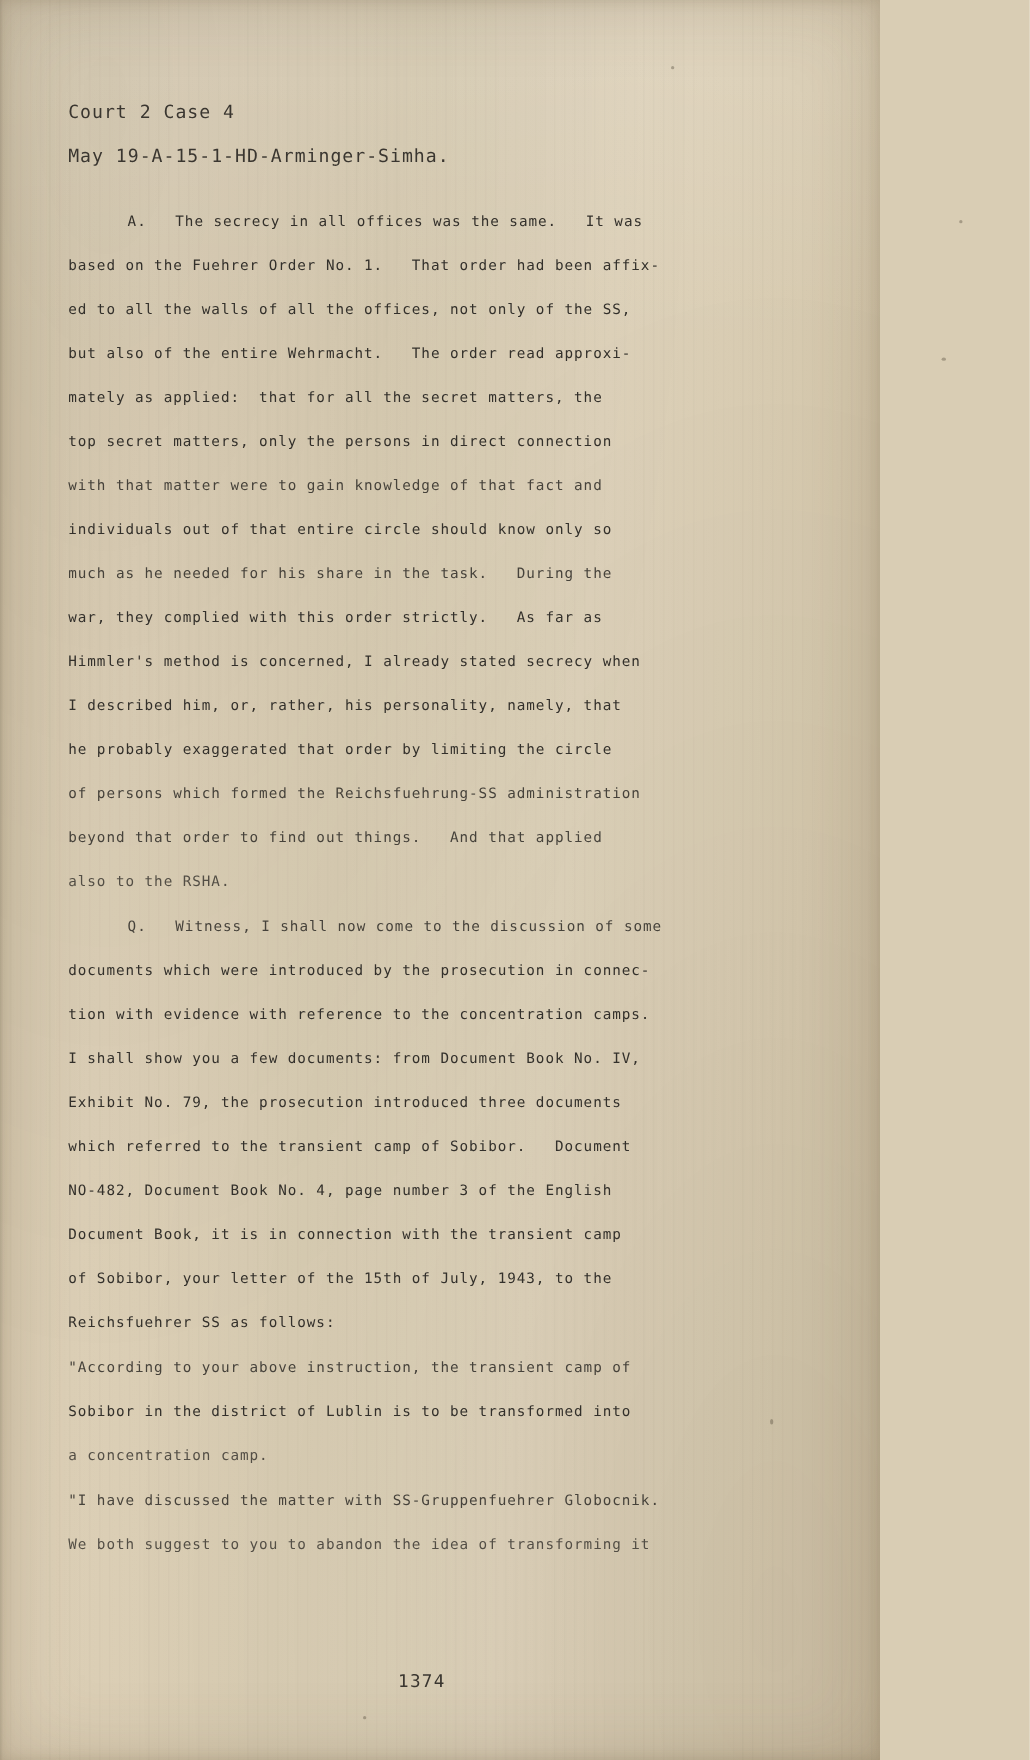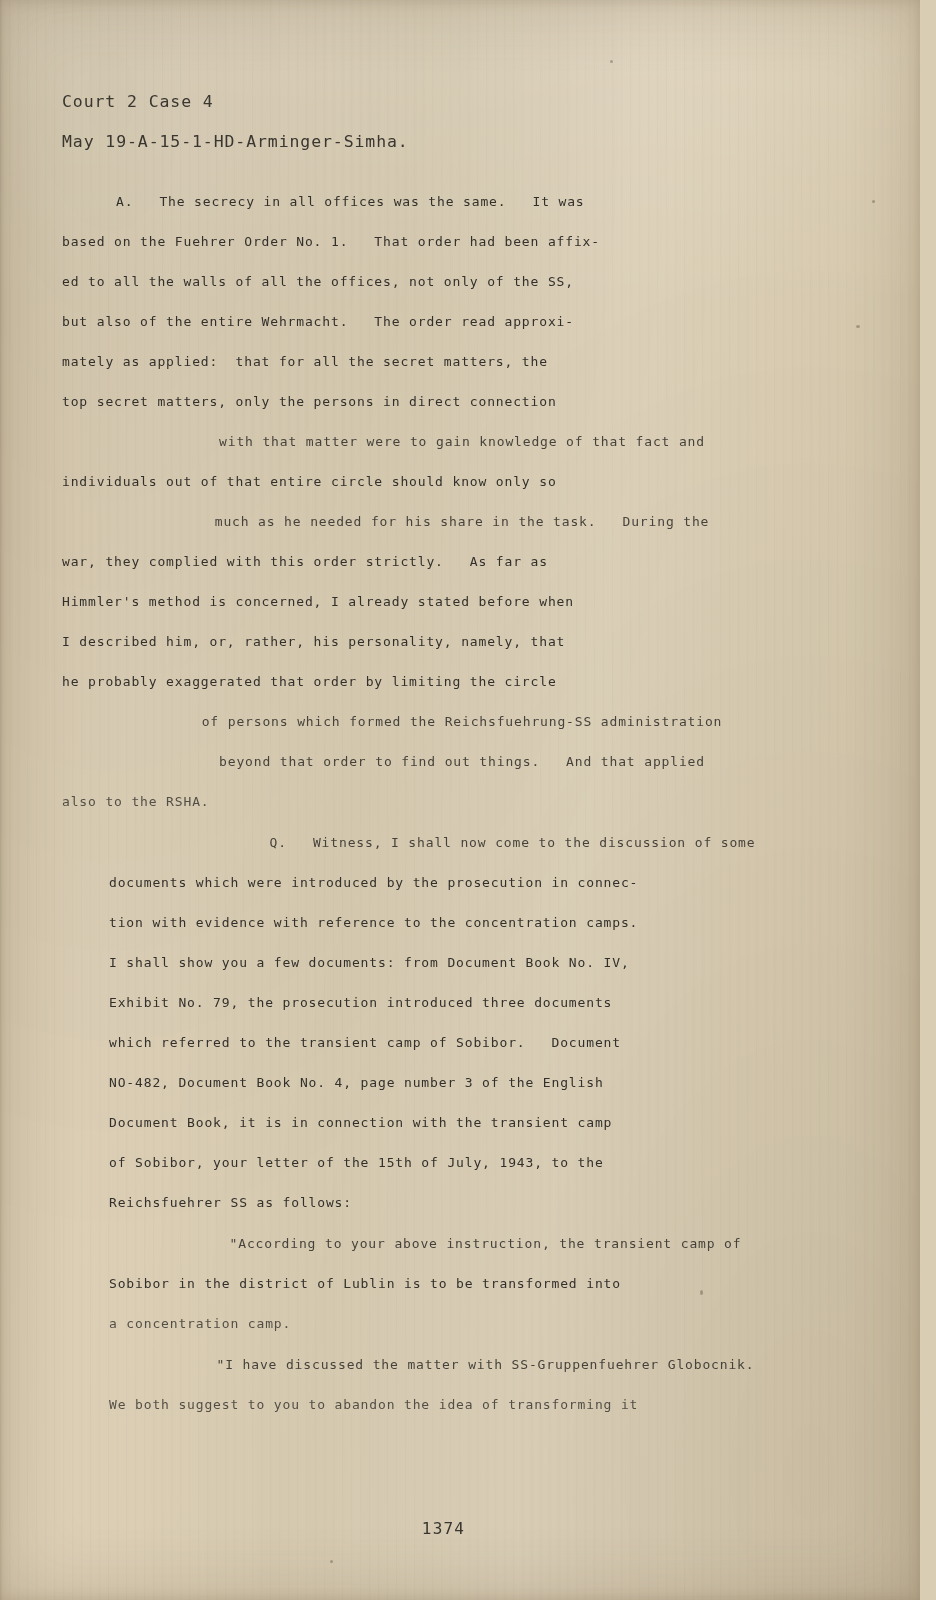--- a/index.html
+++ b/index.html
@@ -8,21 +8,21 @@
   }
   body {
     width: 936px;
     height: 1600px;
     background: #d9cdb4;
     font-family: "DejaVu Sans Mono", monospace;
     overflow: hidden;
   }
   .page {
     position: relative;
-    width: 920px;
+    width: 800px;
     height: 1600px;
     background:
       linear-gradient(90deg, rgba(0,0,0,0.06) 0px, rgba(0,0,0,0.0) 3px, rgba(0,0,0,0.0) 100%),
       linear-gradient(180deg, rgba(255,255,255,0.10), rgba(255,255,255,0.0) 20%),
       linear-gradient(95deg, #d6c9ae 0%, #dccfb6 18%, #d8ccb2 40%, #ded2ba 62%, #d5c8ad 85%, #cdbfa3 100%);
     box-sizing: border-box;
   }
   
   .grain {
     position: absolute;
@@ -61,21 +61,20 @@
     position: absolute;
     left: 62px;
     top: 182px;
     width: 800px;
   }
   .para {
     margin: 0 0 0 0;
   }
   .para + .para {
     margin-top: 1px;
-    margin-left: 47px;
   }
   .line {
     font-size: 13px;
     letter-spacing: 0.85px;
     color: #33302b;
     white-space: pre;
     height: 40px;
     line-height: 40px;
   }
   .indent {
@@ -89,21 +88,21 @@
     text-align: center;
     font-size: 16px;
     letter-spacing: 1.2px;
     color: #3a3630;
   }
   .pn-inner {
     display: inline-block;
     margin-left: -20px;
   }
   
-  .fade-1 { opacity: 0.88; text-align: center; }
+  .fade-1 { opacity: 0.88; }
   .fade-2 { opacity: 0.80; }
   .speck {
     position: absolute;
     background: rgba(70,60,45,0.35);
     border-radius: 50%;
     pointer-events: none;
   }
 </style>
 </head>
 <body>
@@ -123,21 +122,21 @@
       <div class="line indent">A.   The secrecy in all offices was the same.   It was</div>
       <div class="line">based on the Fuehrer Order No. 1.   That order had been affix-</div>
       <div class="line">ed to all the walls of all the offices, not only of the SS,</div>
       <div class="line">but also of the entire Wehrmacht.   The order read approxi-</div>
       <div class="line">mately as applied:  that for all the secret matters, the</div>
       <div class="line">top secret matters, only the persons in direct connection</div>
       <div class="line fade-1">with that matter were to gain knowledge of that fact and</div>
       <div class="line">individuals out of that entire circle should know only so</div>
       <div class="line fade-1">much as he needed for his share in the task.   During the</div>
       <div class="line">war, they complied with this order strictly.   As far as</div>
-      <div class="line">Himmler's method is concerned, I already stated before when</div>
+      <div class="line">Himmler's method is concerned, I already stated secrecy when</div>
       <div class="line">I described him, or, rather, his personality, namely, that</div>
       <div class="line">he probably exaggerated that order by limiting the circle</div>
       <div class="line fade-1">of persons which formed the Reichsfuehrung-SS administration</div>
       <div class="line fade-1">beyond that order to find out things.   And that applied</div>
       <div class="line fade-2">also to the RSHA.</div>
     </div>
 
     <div class="para">
       <div class="line indent fade-1">Q.   Witness, I shall now come to the discussion of some</div>
       <div class="line">documents which were introduced by the prosecution in connec-</div>

